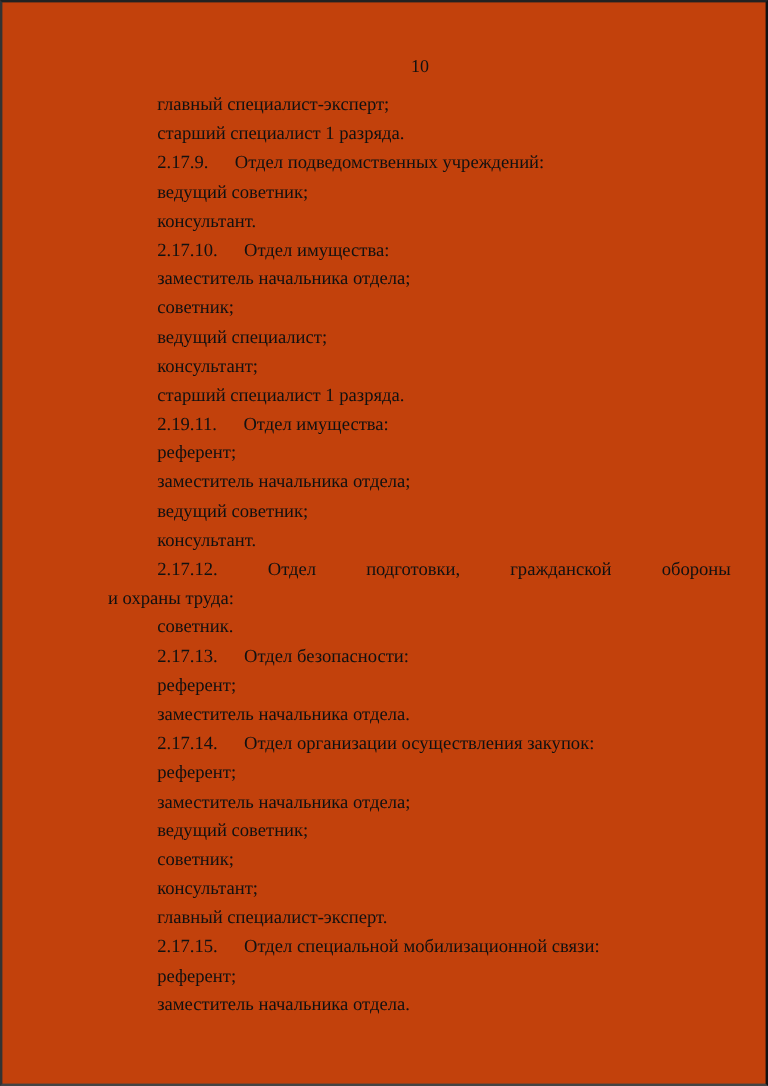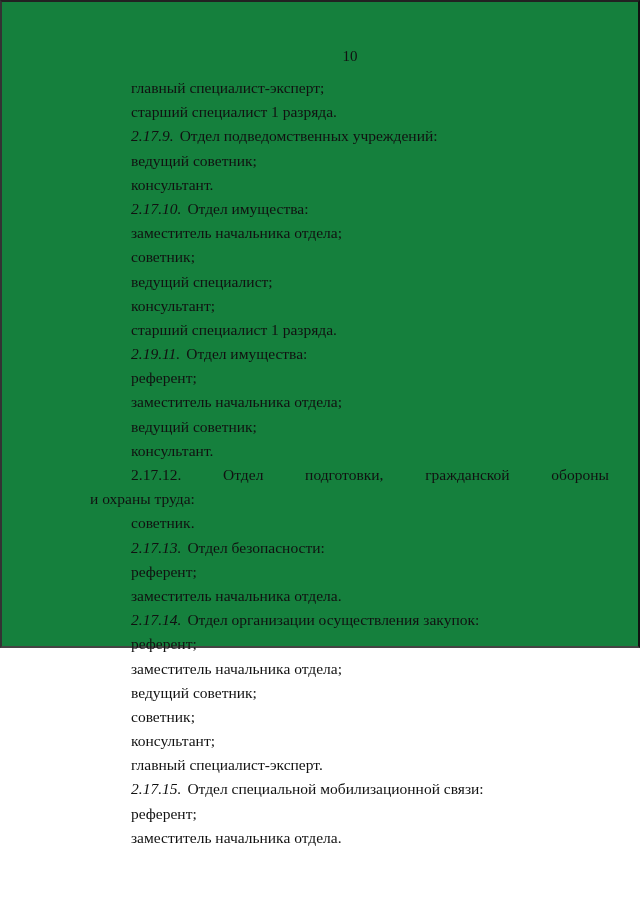--- a/index.html
+++ b/index.html
@@ -1,40 +1,40 @@
 <!DOCTYPE html>
 <html><head>
 <meta charset="utf-8">
 <style>
   html, body { margin: 0; padding: 0; background: #ffffff; }
   body { width: 640px; height: 905px; overflow: hidden; position: relative; }
   .page {
-    position: absolute; left: 0; top: 0; width: 640px; height: 648px;
-    background: #15803d; box-sizing: border-box;
+    position: absolute; left: 0; top: 0; width: 640px; height: 905px;
+    background: #c2410c; box-sizing: border-box;
     border-top: 2px solid #222; border-left: 2px solid #333;
     border-right: 2px solid #111; border-bottom: 2px solid #444;
   }
   .page-number {
     position: absolute; top: 46px; left: 0; width: 640px; text-align: center;
     padding-left: 56px; box-sizing: border-box;
     font-family: "Liberation Serif", serif; font-size: 15px; color: #111;
   }
   .body-text {
     position: absolute; left: 0; top: 74px; width: 640px;
     font-family: "Liberation Serif", serif; font-size: 15.5px; color: #111;
   }
   .line {
     height: 24.2px; line-height: 24.2px; white-space: nowrap;
     padding-left: 129px;
   }
   .line.justified {
     display: flex; justify-content: space-between; padding-right: 33px;
   }
   .line.cont { padding-left: 88px; }
-  .heading .num { margin-right: 6px; font-style: italic; }
+  .heading .num { margin-right: 22px; }
 </style>
 </head>
 <body>
 
 <div class="page">
   <div class="page-number">10</div>
 
   <div class="body-text">
     <div class="line"><span>главный специалист-эксперт;</span></div>
     <div class="line"><span>старший специалист 1 разряда.</span></div>

